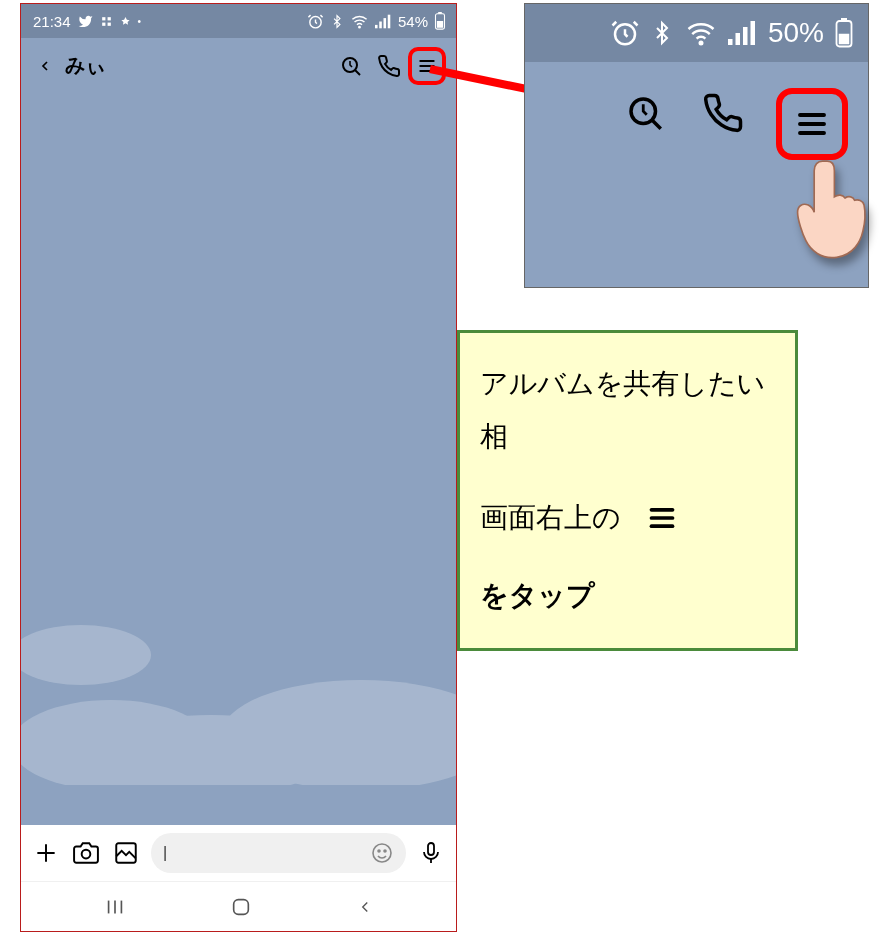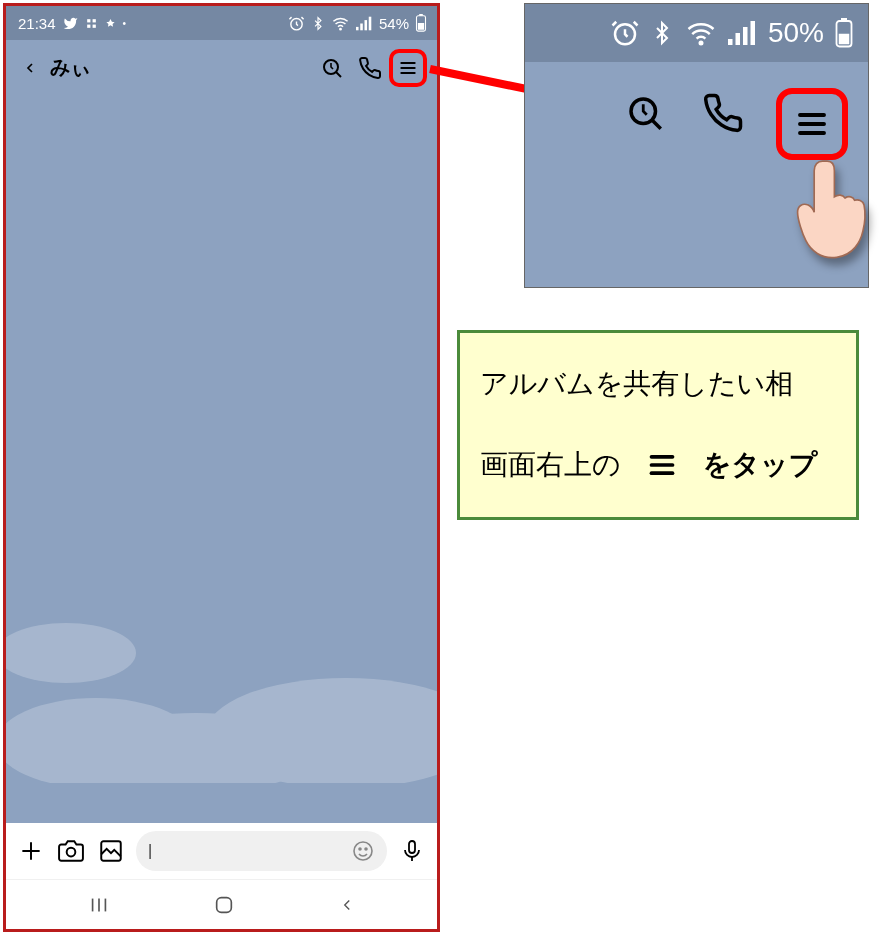--- a/index.html
+++ b/index.html
@@ -8,25 +8,25 @@
     width: 879px;
     height: 935px;
     background: #ffffff;
     font-family: "Hiragino Kaku Gothic ProN", "Yu Gothic", "Meiryo", sans-serif;
     position: relative;
   }
 
   
   .phone {
     position: absolute;
-    left: 3px;
+    left: 20px;
     top: 3px;
     width: 437px;
     height: 929px;
-    border: 3px solid #b91c1c;
+    border: 1px solid #b91c1c;
     background: #ffffff;
     display: flex;
     flex-direction: column;
   }
 
   .status-bar {
     height: 34px;
     background: #7588a3;
     color: #ffffff;
     display: flex;
@@ -171,21 +171,21 @@
     left: 12px;
     width: 76px;
     filter: drop-shadow(4px 7px 4px rgba(0,0,0,0.35));
   }
 
   
   .note {
     position:absolute;
     left: 457px;
     top: 330px;
-    width: 402px;
+    width: 341px;
     background:#ffffcf;
     border: 3px solid #4b8b3b;
     padding: 24px 20px 26px 20px;
     font-size: 28px;
     line-height: 1.9;
     color:#000;
   }
   .note .bold { font-weight: 800; }
   .note .row2 { display:flex; align-items:center; gap:24px; flex-wrap:wrap; margin-top:28px;}
   .note .menu-glyph-small {

